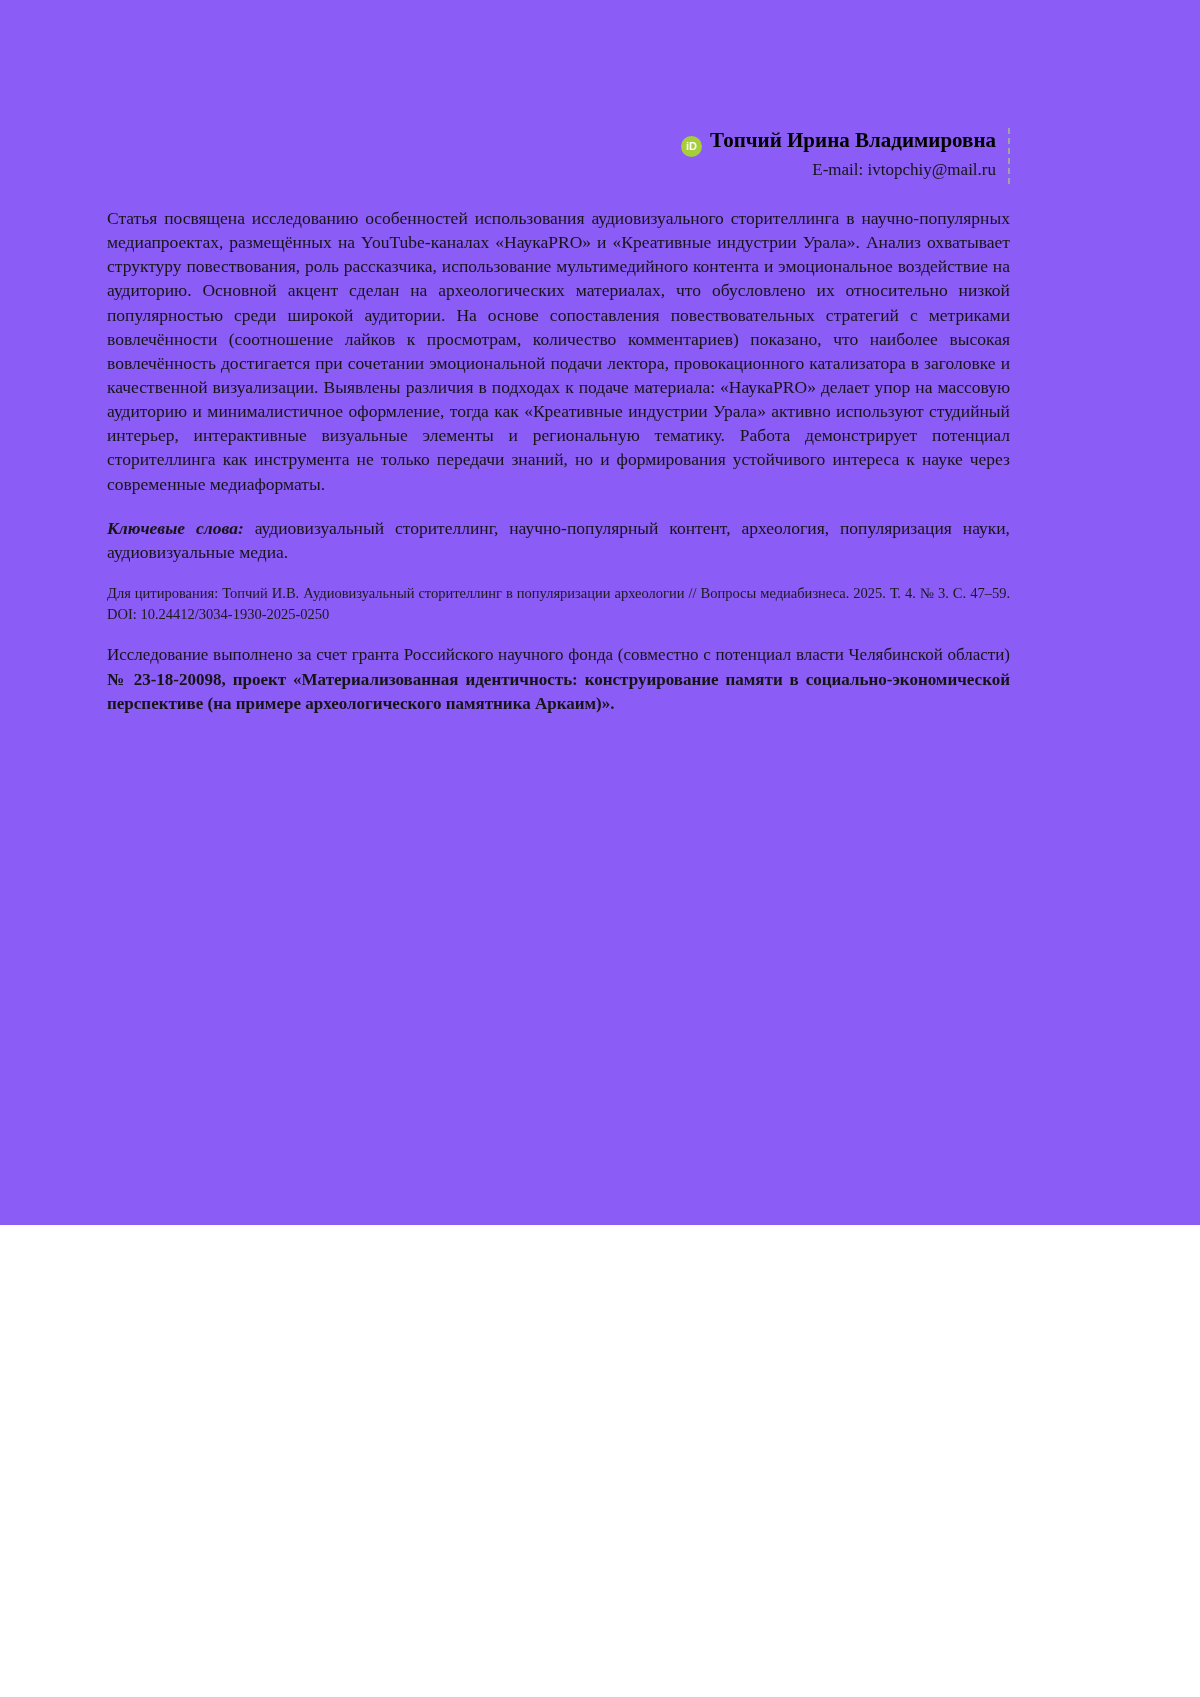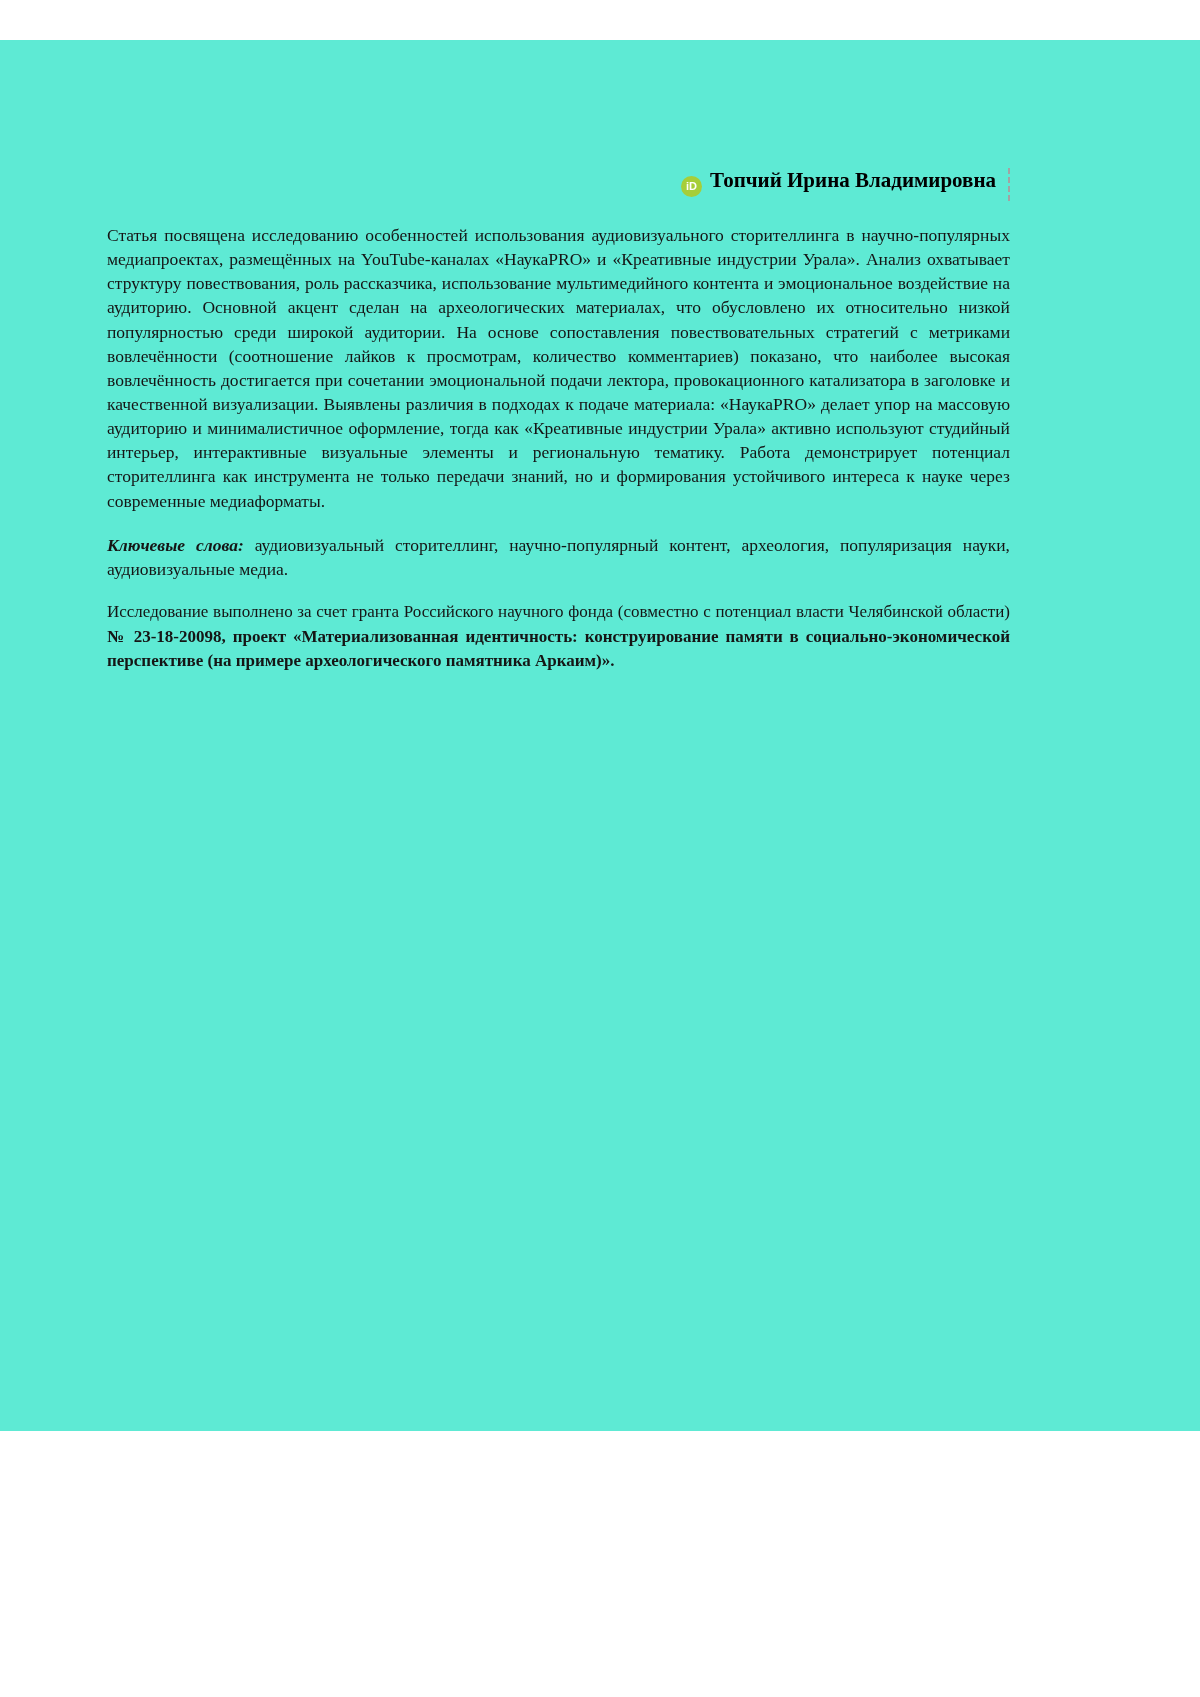--- a/index.html
+++ b/index.html
@@ -1,25 +1,24 @@
 <!DOCTYPE html>
 <html><head>
 <meta charset="utf-8">
 <style>
   * { margin: 0; padding: 0; box-sizing: border-box; }
   html, body { background: #ffffff; }
   .page {
     width: 1200px;
-    height: 1391px;
+    height: 1225px;
     position: relative;
-    background: #5eead4;
+    background: #8b5cf6;
     font-family: "Liberation Serif", "DejaVu Serif", serif;
     color: #151515;
     overflow: hidden;
-    margin-top: 40px;
   }
   .content {
     position: absolute;
     left: 107px;
     top: 128px;
     width: 903px;
   }
   .header-block {
     text-align: right;
     border-right: 2px dashed #a3a3a3;
@@ -96,26 +95,28 @@
 </head>
 <body>
 
 <div class="page">
   <div class="content">
 
     <div class="header-block">
       <div class="author-name-line">
         <span class="orcid">iD</span><span>Топчий Ирина Владимировна</span>
       </div>
+      <div class="email">E-mail: ivtopchiy@mail.ru</div>
     </div>
 
 
     <p class="abstract">Статья посвящена исследованию особенностей использования аудиовизуального сторителлинга в научно-популярных медиапроектах, размещённых на YouTube-каналах «НаукаPRO» и «Креативные индустрии Урала». Анализ охватывает структуру повествования, роль рассказчика, использование мультимедийного контента и эмоциональное воздействие на аудиторию. Основной акцент сделан на археологических материалах, что обусловлено их относительно низкой популярностью среди широкой аудитории. На основе сопоставления повествовательных стратегий с метриками вовлечённости (соотношение лайков к просмотрам, количество комментариев) показано, что наиболее высокая вовлечённость достигается при сочетании эмоциональной подачи лектора, провокационного катализатора в заголовке и качественной визуализации. Выявлены различия в подходах к подаче материала: «НаукаPRO» делает упор на массовую аудиторию и минималистичное оформление, тогда как «Креативные индустрии Урала» активно используют студийный интерьер, интерактивные визуальные элементы и региональную тематику. Работа демонстрирует потенциал сторителлинга как инструмента не только передачи знаний, но и формирования устойчивого интереса к науке через современные медиаформаты.</p>
 
     <p class="keywords"><span class="kw-label">Ключевые слова:</span> <span>аудиовизуальный сторителлинг, научно-популярный контент, археология, популяризация науки, аудиовизуальные медиа.</span></p>
 
+    <p class="citation"><span>Для цитирования:</span> <span>Топчий И.В. Аудиовизуальный сторителлинг в популяризации археологии // Вопросы медиабизнеса. 2025. Т. 4. № 3. С. 47–59. DOI: 10.24412/3034-1930-2025-0250</span></p>
 
     <p class="funding"><span>Исследование выполнено за счет гранта Российского научного фонда (совместно с потенциал власти Челябинской области)</span> <span class="funding-bold">№ 23-18-20098, проект «Материализованная идентичность: конструирование памяти в социально-экономической перспективе (на примере археологического памятника Аркаим)».</span></p>
 
   </div>
 
   <div class="page-number">47</div>
 </div>
 
 </body></html>

